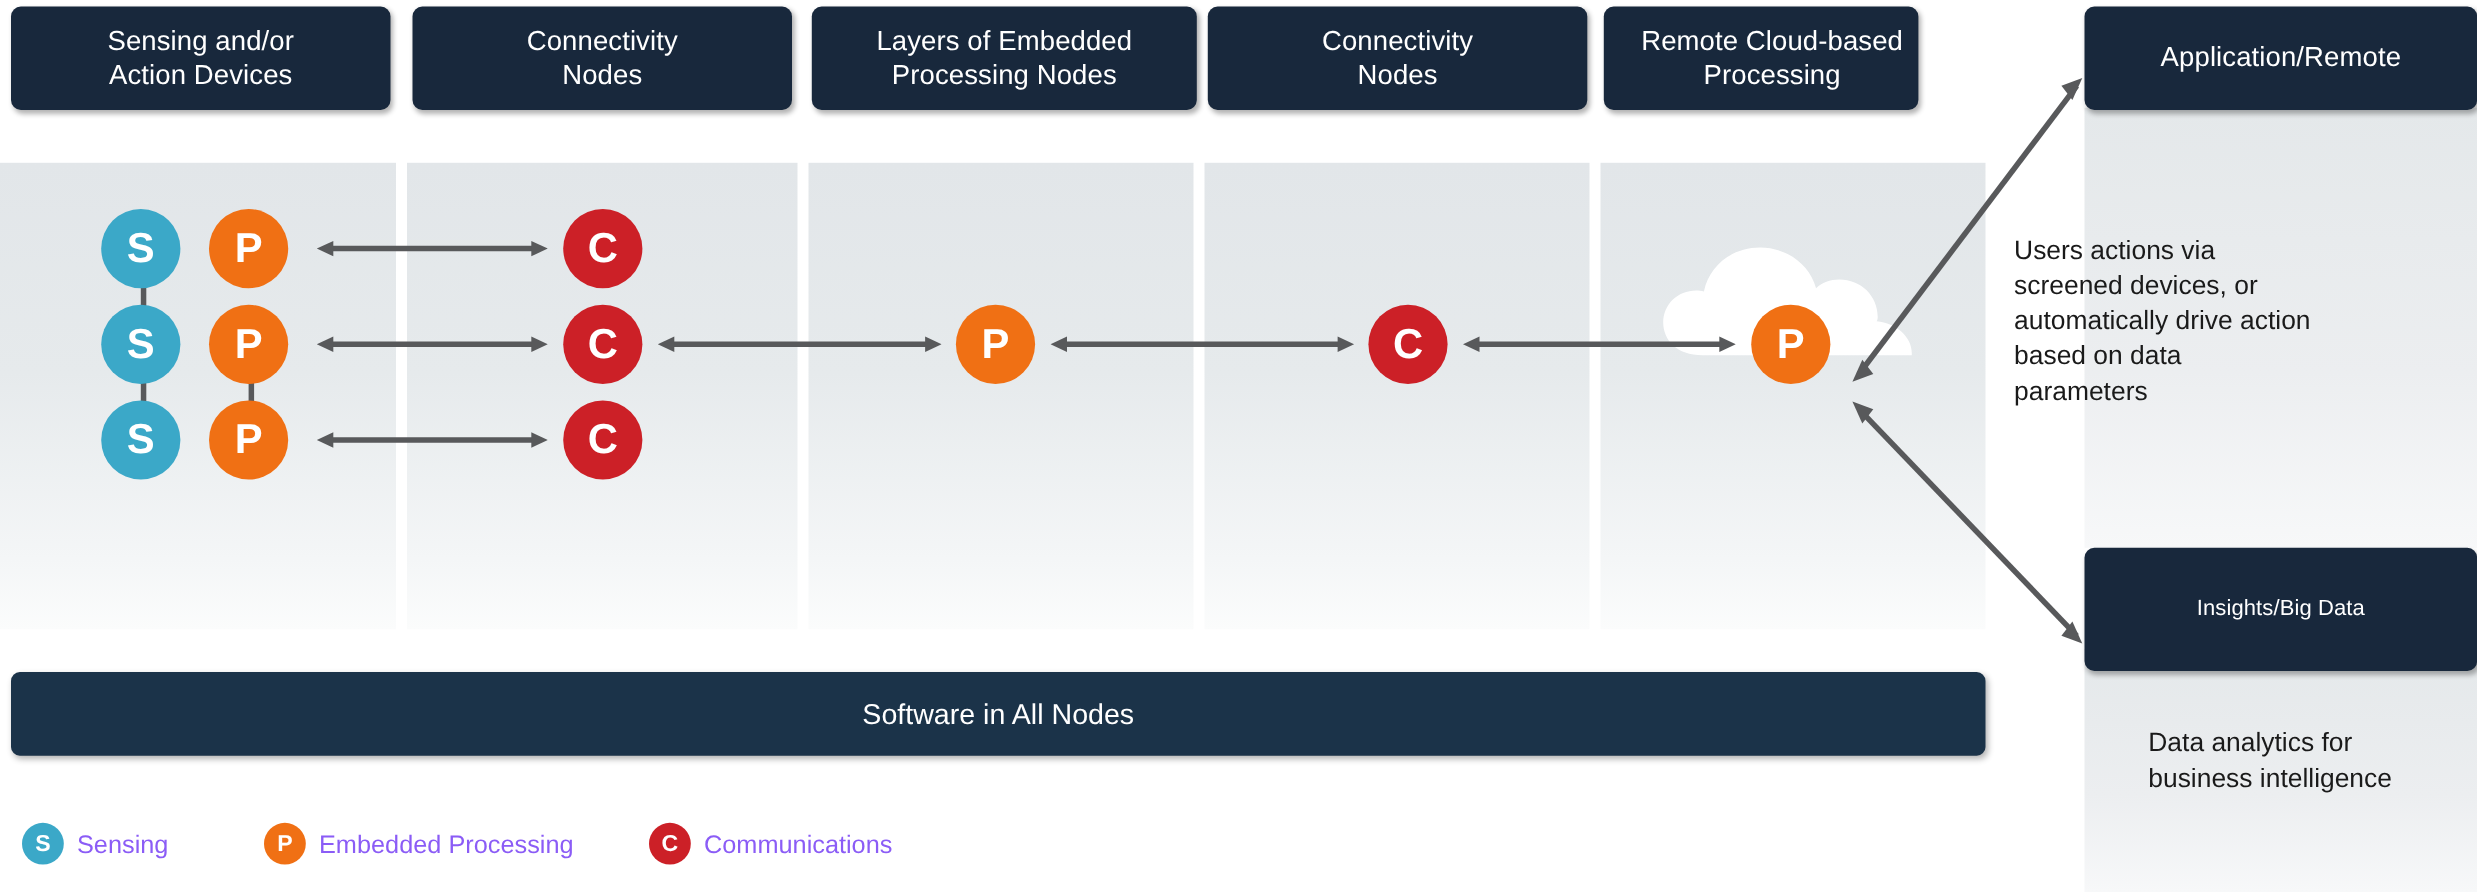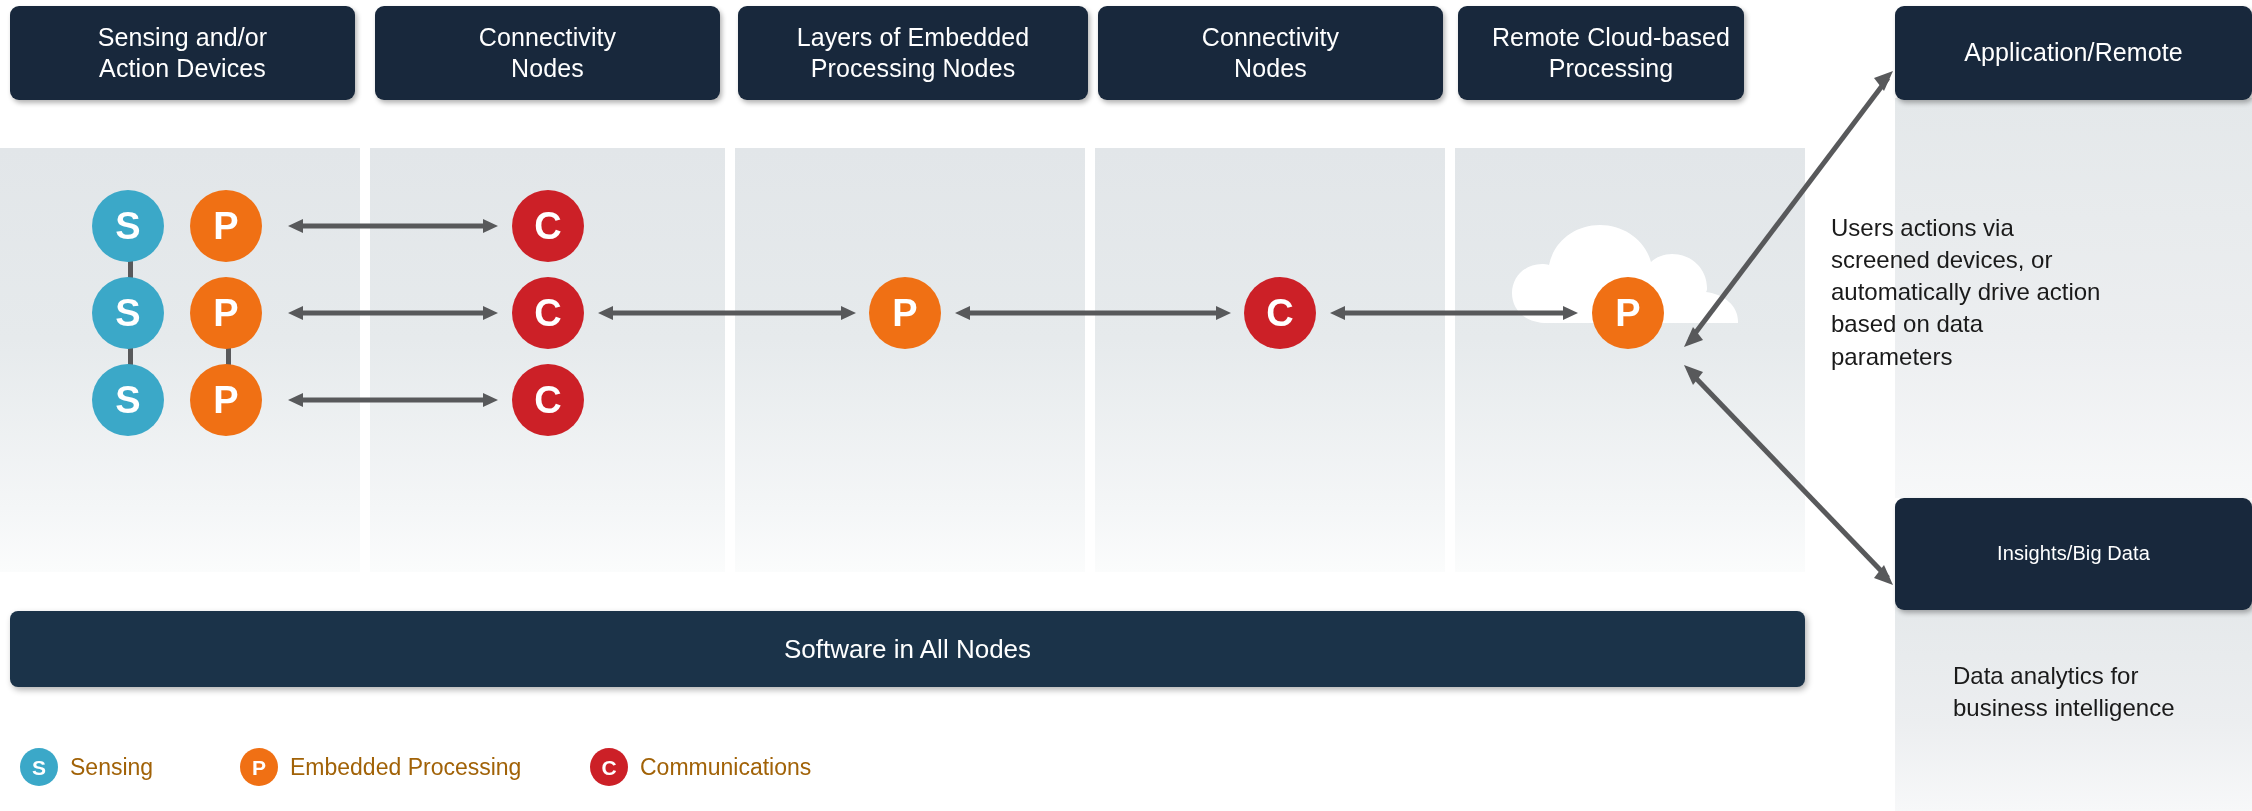--- a/index.html
+++ b/index.html
@@ -99,21 +99,21 @@
   .legend-dot{
     width:38px;height:38px;border-radius:50%;
     display:flex;align-items:center;justify-content:center;
     color:#fff;font-size:21px;font-weight:bold;line-height:1;
     flex:0 0 auto;
   }
   .legend-dot.s{background:#3ba8c8;}
   .legend-dot.p{background:#f07014;}
   .legend-dot.c{background:#cc2027;}
   .legend-label{
-    margin-left:12px;font-size:23px;color:#a16207;white-space:nowrap;
+    margin-left:12px;font-size:23px;color:#8b5cf6;white-space:nowrap;
   }
 </style>
 </head>
 <body>
 
 <div id="stage">
 
   <div class="col-strip" style="left:0px;   width:360px;"></div>
   <div class="col-strip" style="left:370px; width:355px;"></div>
   <div class="col-strip" style="left:735px; width:350px;"></div>

